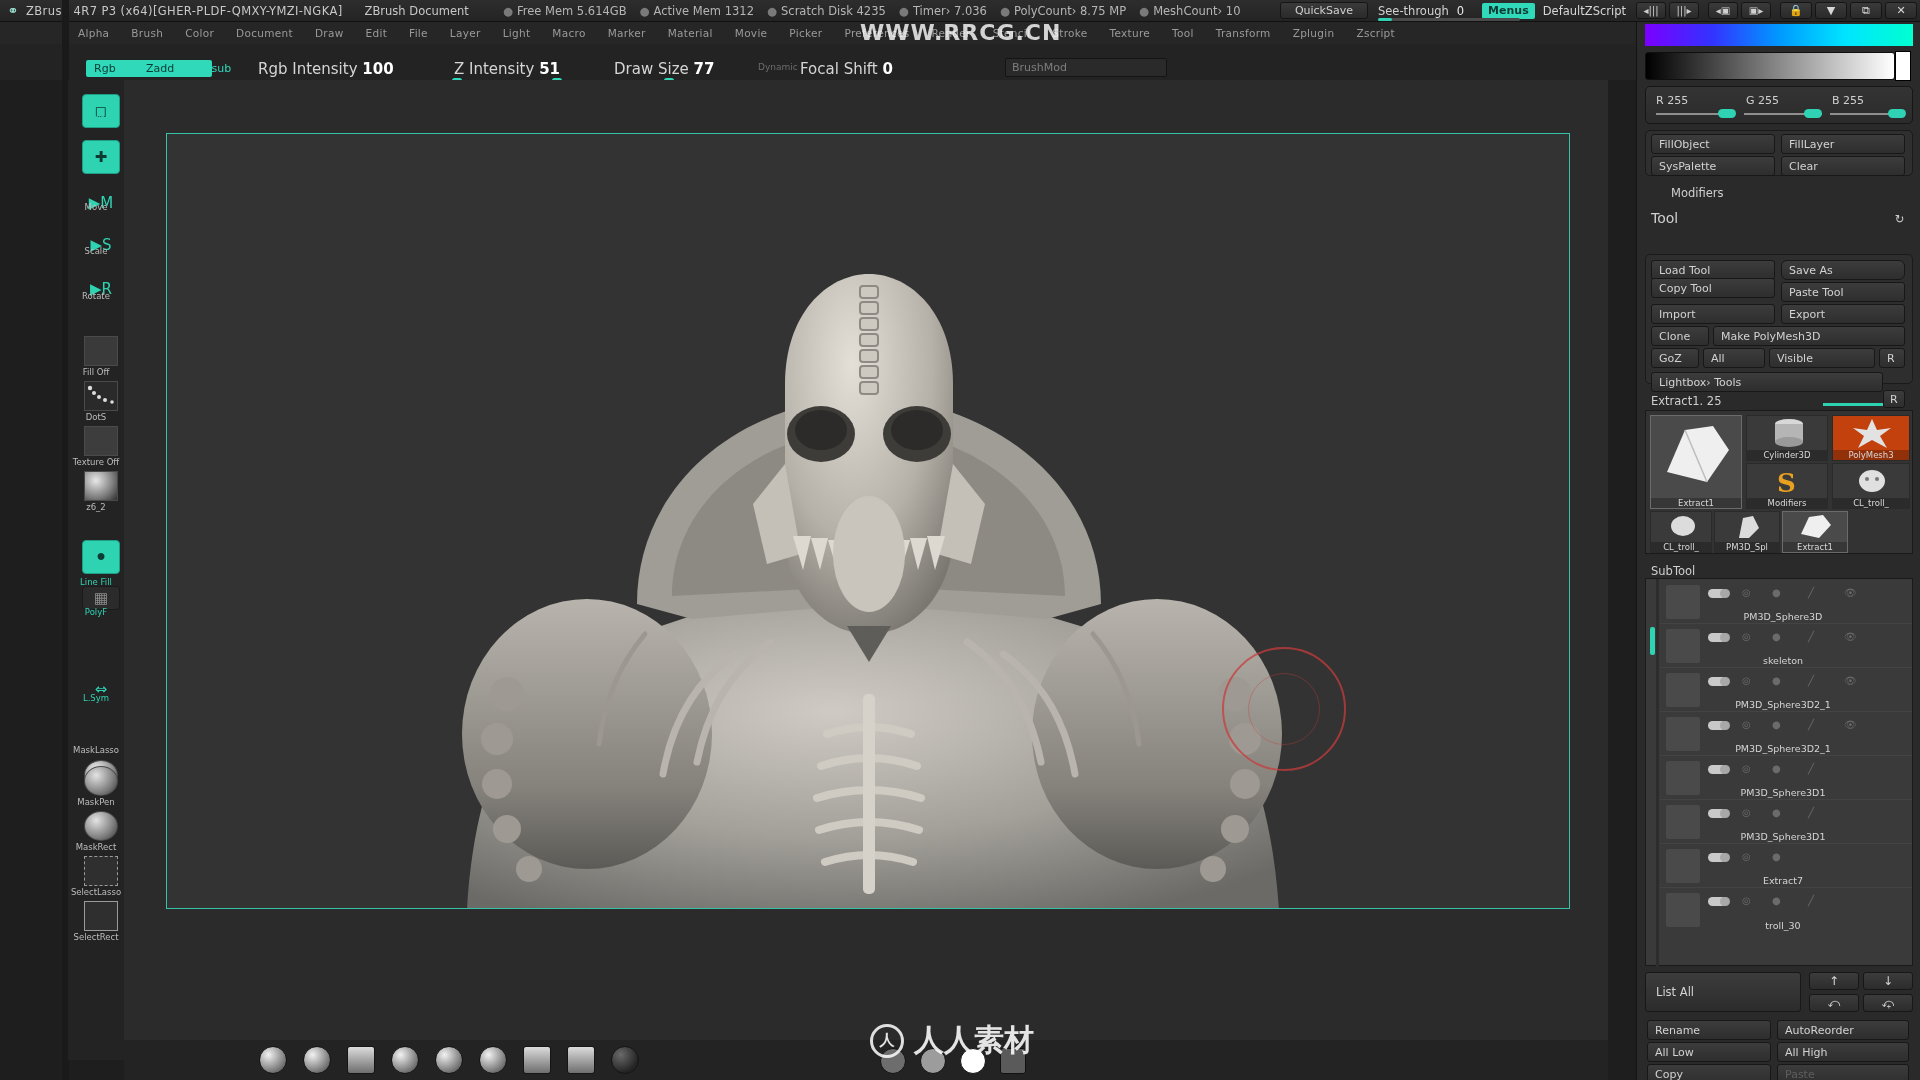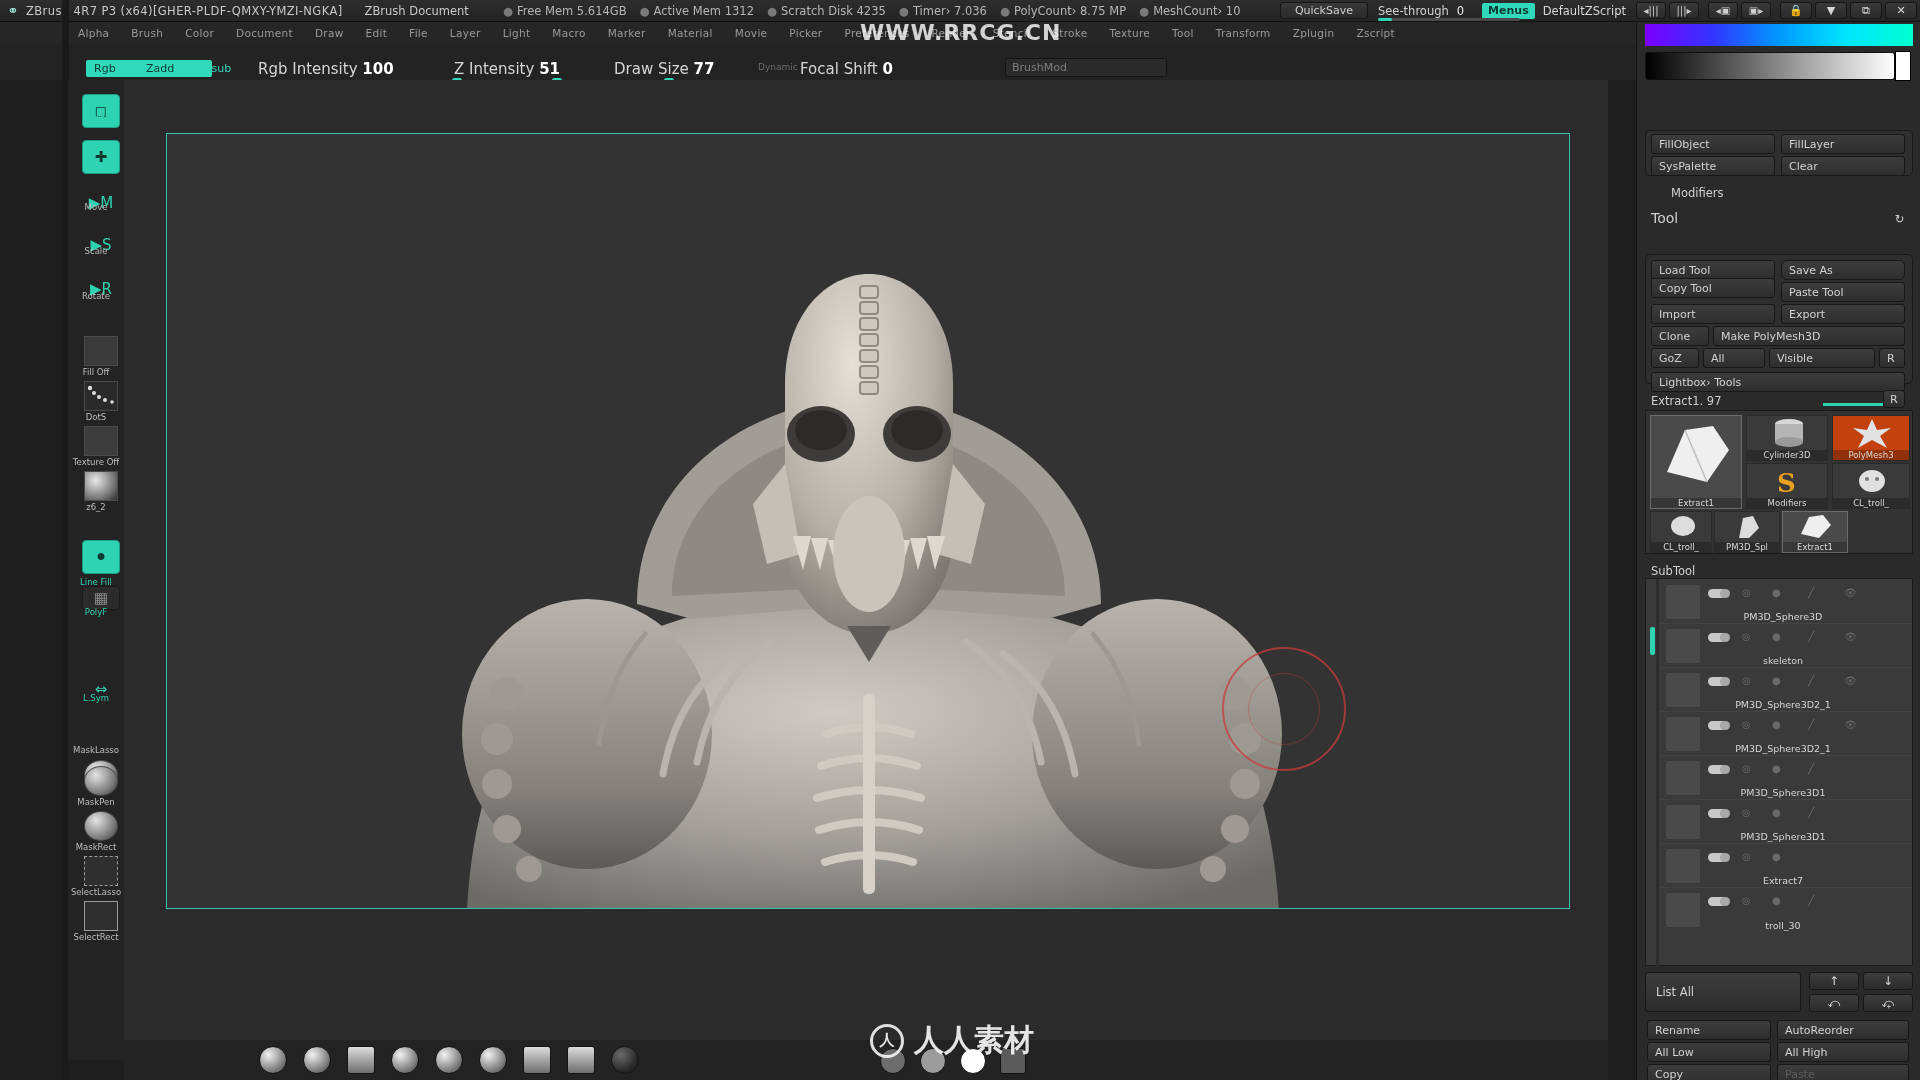--- a/index.html
+++ b/index.html
@@ -562,20 +562,31 @@
   <span class="bcol" style="background:#9c9c9c;"></span>
   <span class="bcol" style="background:#ffffff;"></span>
   <span class="bcol" style="background:#5a5a5a;border-radius:3px;"></span>
 </div>
 
 <div id="rightpanel">
   <div id="colorstrip"></div>
   <div id="graystrip"></div>
   <div id="graysel"></div>
 
+  <div id="rgbbox">
+    <span class="rgblbl" style="left:10px;">R 255</span>
+    <span class="rgblbl" style="left:100px;">G 255</span>
+    <span class="rgblbl" style="left:186px;">B 255</span>
+    <span class="rgbtrack" style="left:10px;width:78px;"></span>
+    <span class="rgbtrack" style="left:98px;width:78px;"></span>
+    <span class="rgbtrack" style="left:184px;width:74px;"></span>
+    <span class="rgbknob" style="left:72px;"></span>
+    <span class="rgbknob" style="left:158px;"></span>
+    <span class="rgbknob" style="left:242px;"></span>
+  </div>
 
   <div id="fillgroup"></div>
   <div class="rbtn" style="left:14px;top:112px;width:124px;">FillObject</div>
   <div class="rbtn" style="left:144px;top:112px;width:124px;">FillLayer</div>
   <div class="rbtn" style="left:14px;top:134px;width:124px;">SysPalette</div>
   <div class="rbtn" style="left:144px;top:134px;width:124px;">Clear</div>
 
   <div class="rsec" style="left:34px;top:164px;">Modifiers</div>
   <div class="rsec" style="left:14px;top:188px;font-size:14px;">Tool</div>
   <div class="rsec" style="left:258px;top:190px;">↻</div>
@@ -586,23 +597,23 @@
   <div class="rbtn" style="left:14px;top:256px;width:124px;">Copy Tool</div>
   <div class="rbtn" style="left:144px;top:260px;width:124px;">Paste Tool</div>
   <div class="rbtn" style="left:14px;top:282px;width:124px;">Import</div>
   <div class="rbtn" style="left:144px;top:282px;width:124px;">Export</div>
   <div class="rbtn" style="left:14px;top:304px;width:58px;">Clone</div>
   <div class="rbtn" style="left:76px;top:304px;width:192px;">Make PolyMesh3D</div>
   <div class="rbtn" style="left:14px;top:326px;width:48px;">GoZ</div>
   <div class="rbtn" style="left:66px;top:326px;width:62px;">All</div>
   <div class="rbtn" style="left:132px;top:326px;width:106px;">Visible</div>
   <div class="rbtn" style="left:242px;top:326px;width:26px;">R</div>
-  <div class="rbtn" style="left:14px;top:350px;width:254px;">Lightbox› Tools</div>
-
-  <div class="rsec" style="left:14px;top:372px;">Extract1. 97</div>
+  <div class="rbtn" style="left:14px;top:350px;width:232px;">Lightbox› Tools</div>
+
+  <div class="rsec" style="left:14px;top:372px;">Extract1. 25</div>
   <div class="rbtn" style="left:246px;top:368px;width:22px;height:18px;padding-left:6px;">R</div>
   <div style="position:absolute;left:186px;top:381px;width:60px;height:3px;background:#2ed3b2;"></div>
 
   <div id="toolthumbs">
     <div class="tthumb sel" style="left:4px;top:4px;width:92px;height:94px;">
       <svg style="position:absolute;left:8px;top:6px;" width="76" height="66" viewBox="0 0 76 66">
           <path d="M8 50 L26 8 L54 4 L70 28 L48 60 Z" fill="#efefef"></path>
           <path d="M26 8 L48 60" stroke="#bdbdbd" stroke-width="1.5" fill="none"></path>
         </svg>
       <span class="cap">Extract1</span>

